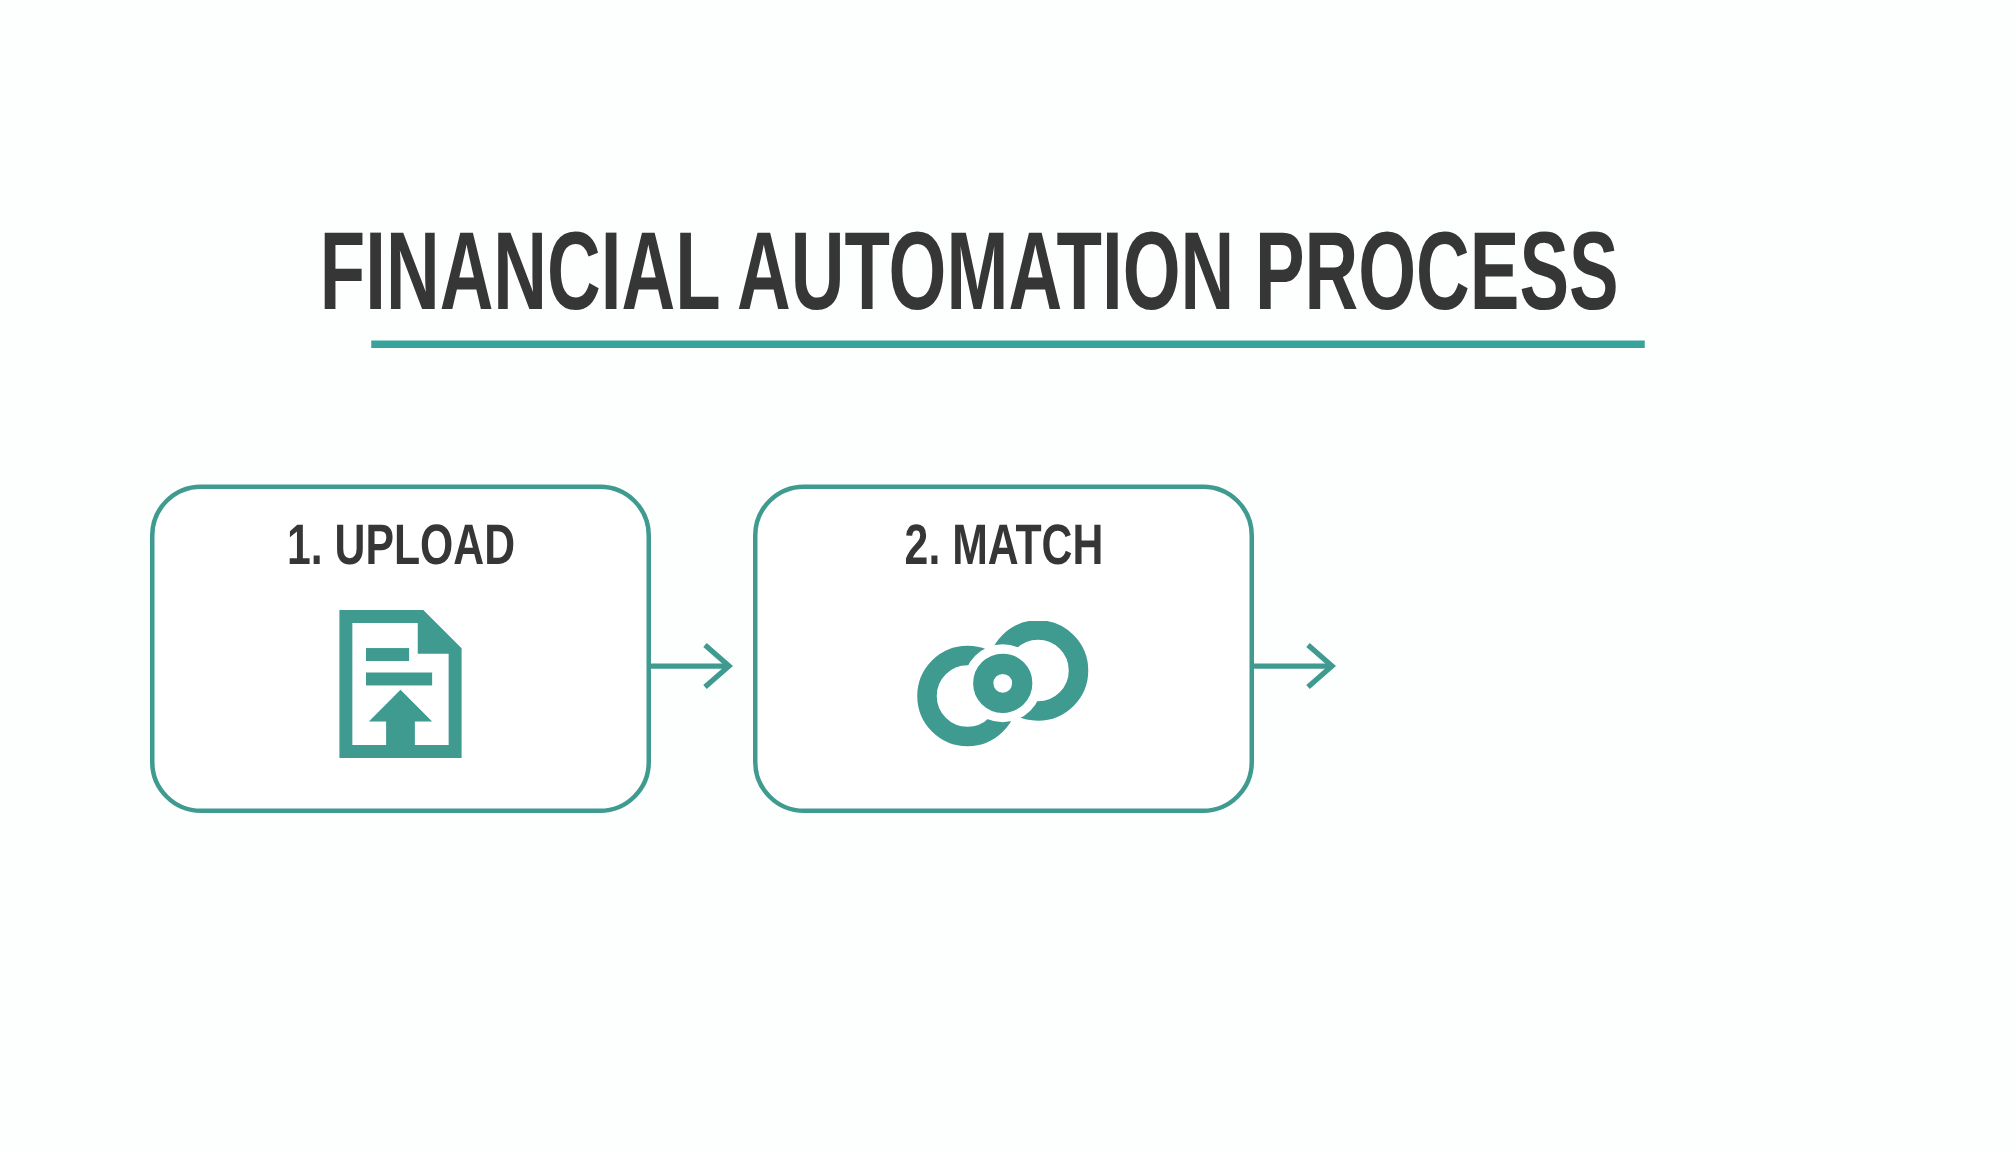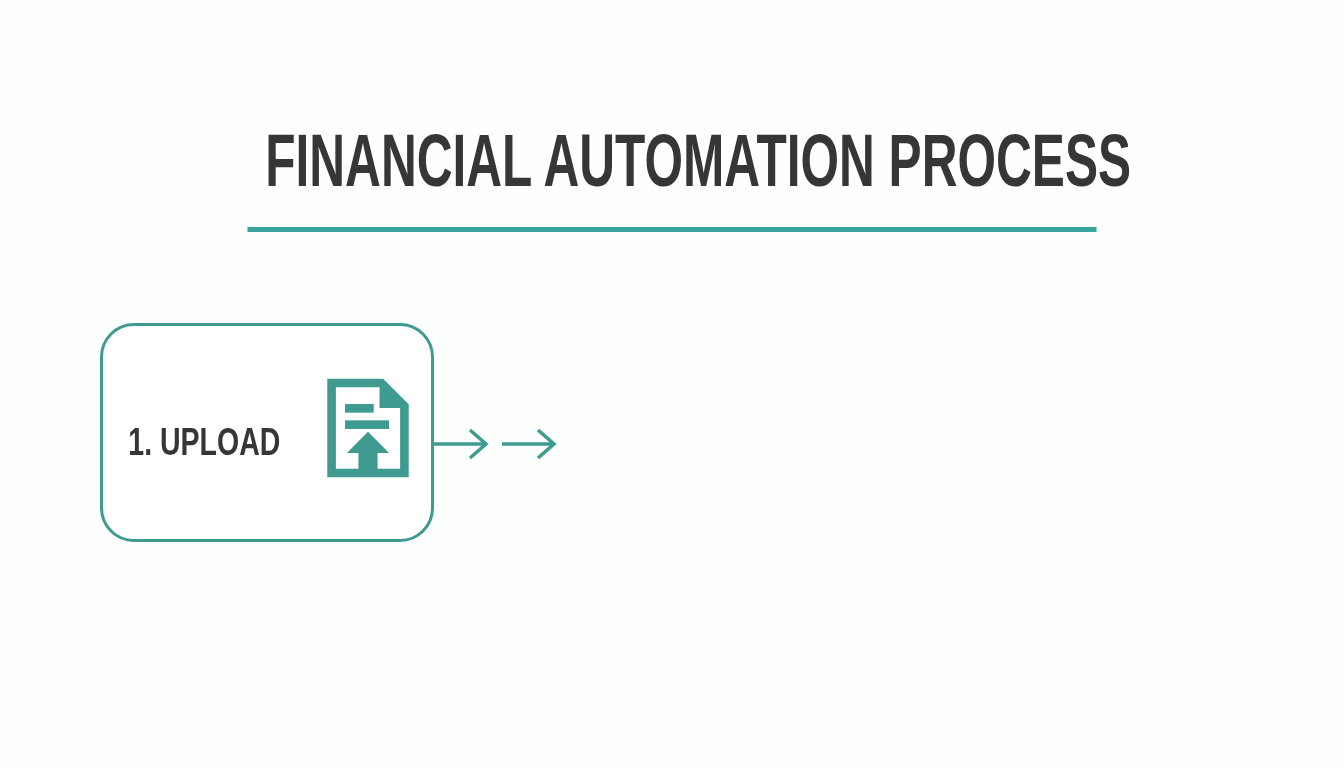--- a/index.html
+++ b/index.html
@@ -11,22 +11,22 @@
   html,body{margin:0;padding:0;}
   body{background:#e8e8e8;font-family:"Liberation Sans", sans-serif;}
   .canvas{
     position:relative;
     width:1344px;height:768px;
     background:var(--background);
     overflow:hidden;
   }
   
   .title-wrap{
-    position:absolute;top:124px;left:0;width:100%;
-    text-align:right;
+    position:absolute;top:144px;left:0;width:100%;
+    text-align:left;
   }
   .title{
     display:inline-block;
     font-size:74px;
     font-weight:bold;
     line-height:1.0;
     color:var(--text);
     letter-spacing:0px;
     white-space:nowrap;
     transform:scaleX(0.67);
@@ -43,21 +43,21 @@
     position:absolute;top:323px;left:100px;
     width:1138px;height:219px;
     display:flex;align-items:center;
   }
   .step-box{
     box-sizing:border-box;
     width:334px;height:219px;
     background:#ffffff;
     border:3px solid var(--accent);
     border-radius:34px;
-    display:flex;align-items:center;
+    display:flex;flex-direction:column;align-items:center;
   }
   .step-label{
     margin-top:19px;
     font-size:38px;
     font-weight:bold;
     line-height:1.0;
     color:var(--text);
     white-space:nowrap;
     transform:scaleX(0.75);
     transform-origin:center center;
@@ -101,20 +101,31 @@
       </div>
     </div>
 
     <div class="connector">
       <svg width="68" height="36" viewBox="0 0 68 36" aria-hidden="true">
         <path d="M0,18 H50" fill="none" stroke="currentColor" stroke-width="3.5"></path>
         <path d="M36,4 L52,18 L36,32" fill="none" stroke="currentColor" stroke-width="3.5" stroke-linejoin="miter"></path>
       </svg>
     </div>
 
+    <div class="step-box">
+      <div class="step-label">2. MATCH</div>
+      <div class="step-icon-wrap">
+        <svg width="116" height="84" viewBox="0 0 116 84" aria-hidden="true">
+          <circle cx="34" cy="50" r="27" fill="none" stroke="currentColor" stroke-width="13"></circle>
+          <circle cx="81" cy="33" r="27" fill="none" stroke="currentColor" stroke-width="13"></circle>
+          <circle cx="57.5" cy="41.5" r="26" fill="#ffffff"></circle>
+          <circle cx="57.5" cy="41.5" r="13" fill="none" stroke="currentColor" stroke-width="13.5"></circle>
+        </svg>
+      </div>
+    </div>
 
     <div class="connector">
       <svg width="68" height="36" viewBox="0 0 68 36" aria-hidden="true">
         <path d="M0,18 H50" fill="none" stroke="currentColor" stroke-width="3.5"></path>
         <path d="M36,4 L52,18 L36,32" fill="none" stroke="currentColor" stroke-width="3.5" stroke-linejoin="miter"></path>
       </svg>
     </div>
 
 
   </div>

